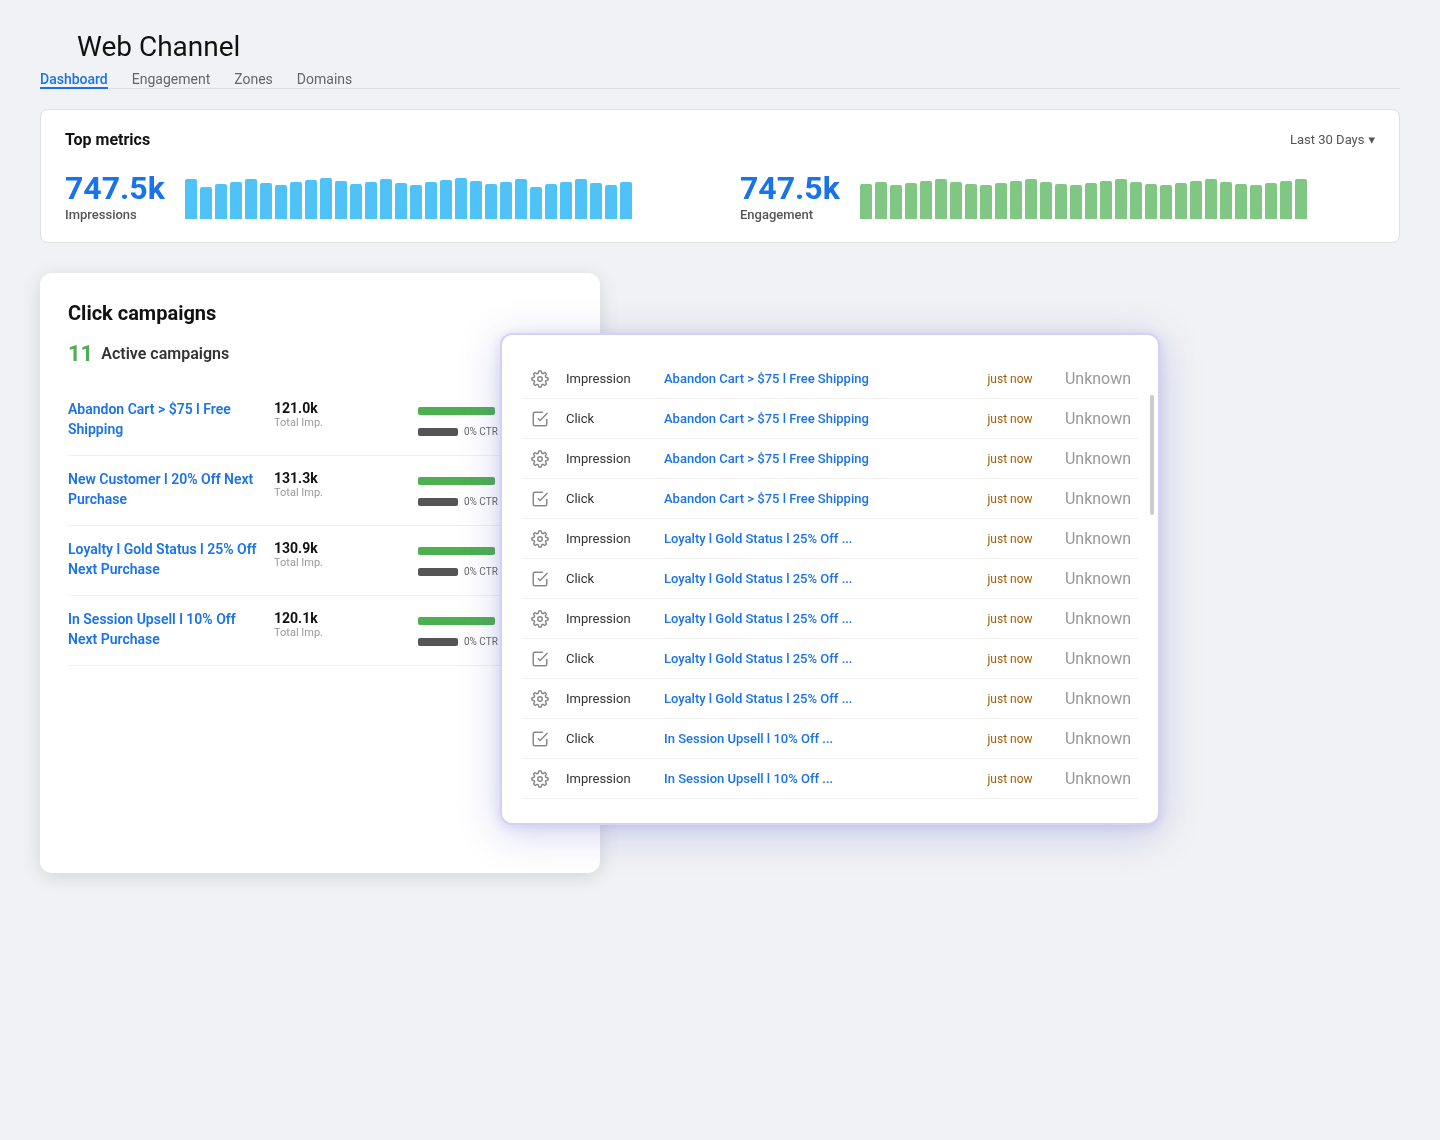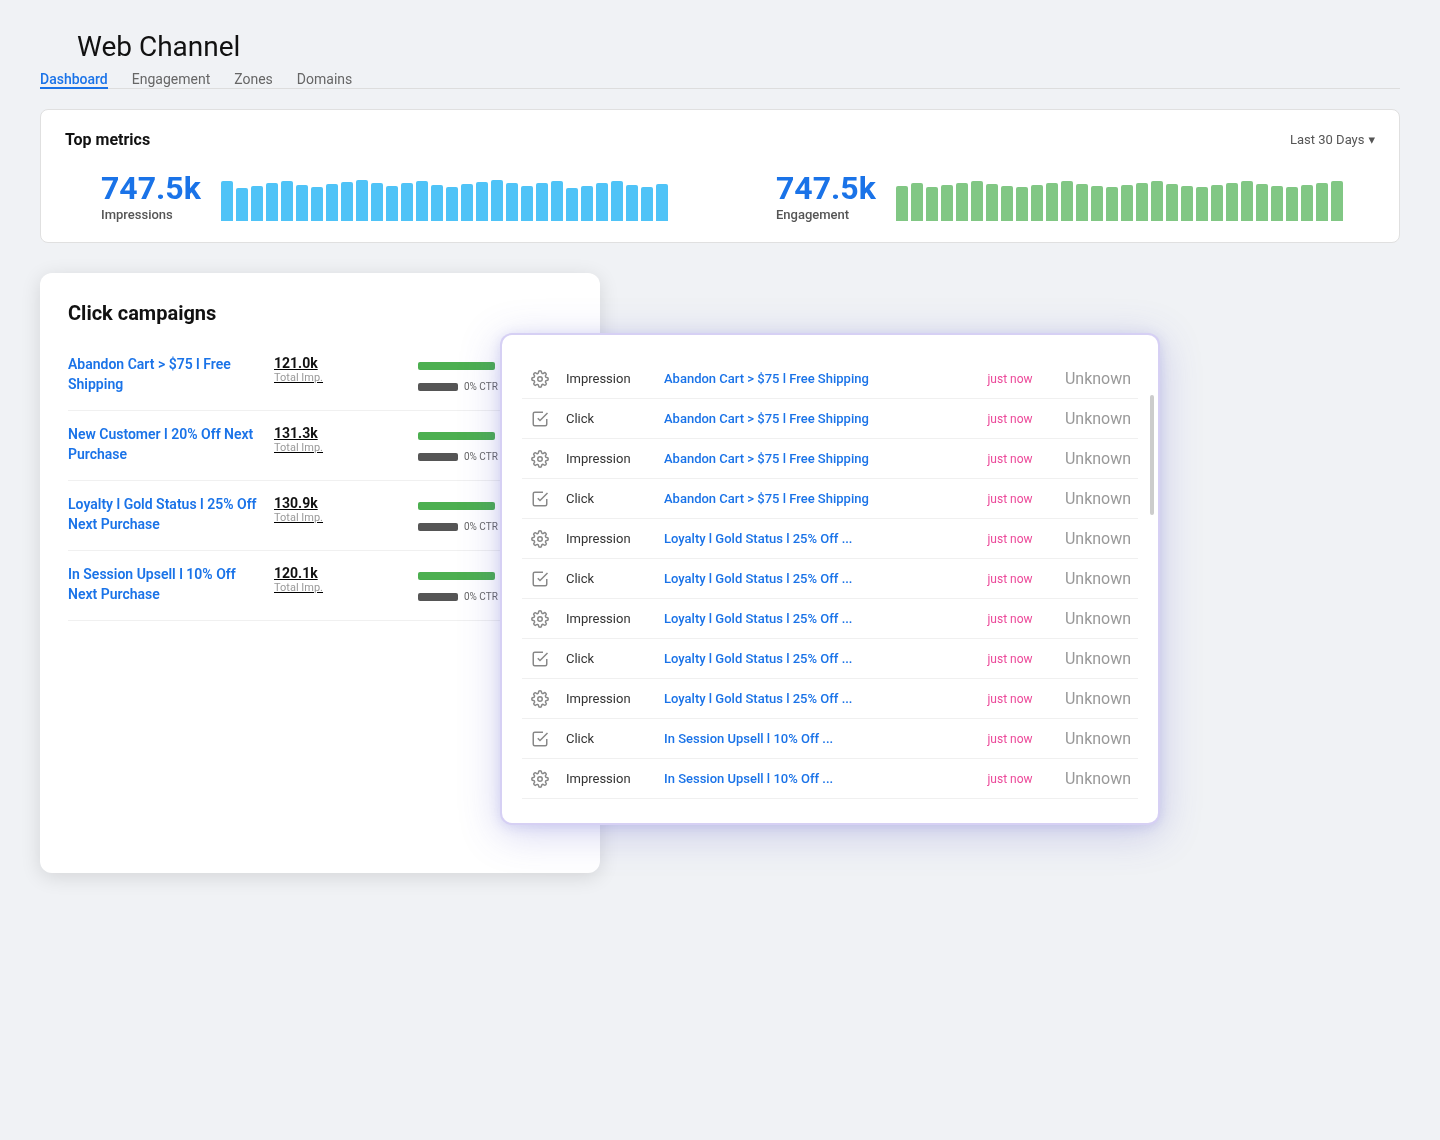--- a/index.html
+++ b/index.html
@@ -64,24 +64,23 @@
       font-size: 13px;
       color: #555;
       cursor: pointer;
     }
     .metrics-row {
       display: flex;
       gap: 40px;
     }
     .metric-item {
       display: flex;
-      align-items: center;
+      align-items: flex-start;
       gap: 20px;
       flex: 1;
-      margin-left: 36px;
     }
     .metric-info .metric-value {
       font-size: 32px;
       font-weight: 700;
       color: #1a73e8;
     }
     .metric-info .metric-label {
       font-size: 13px;
       color: #555;
       font-weight: 500;
@@ -153,21 +152,20 @@
     .campaign-name {
       font-size: 14px;
       font-weight: 600;
       color: #1a73e8;
       cursor: pointer;
       flex: 0 0 190px;
       line-height: 1.4;
     }
     .campaign-stats {
       flex: 1;
-      text-decoration: underline;
     }
     .campaign-impressions {
       font-size: 14px;
       font-weight: 700;
       color: #111;
     }
     .campaign-label {
       font-size: 11px;
       color: #999;
     }
@@ -225,21 +223,21 @@
       color: #333;
     }
     .activity-campaign {
       font-size: 13px;
       color: #1a73e8;
       font-weight: 500;
       cursor: pointer;
     }
     .activity-time {
       font-size: 12px;
-      color: #ec4899;
+      color: #a16207;
       text-align: center;
     }
     .activity-device {
       font-size: 16px;
       color: #999;
       text-align: center;
     }
     .scrollbar-indicator {
       position: absolute;
       right: 4px;
@@ -354,20 +352,24 @@
           </div>
       </div>
     </div>
   </div>
 </div>
 
 <div class="cards-area">
 
   <div class="recent-campaigns-card">
     <h2 class="card-title">Click campaigns</h2>
+    <div class="active-campaigns-label">
+      <span class="active-count">11</span>
+      <span class="active-text">Active campaigns</span>
+    </div>
 
     <div class="campaign-row">
       <div class="campaign-name">Abandon Cart &gt; $75 l Free Shipping</div>
       <div class="campaign-stats">
         <div class="campaign-impressions">121.0k</div>
         <div class="campaign-label">Total Imp.</div>
       </div>
       <div class="campaign-bar-area">
         <div class="ctr-bar-row">
           <div class="ctr-bar ctr-green"></div>

